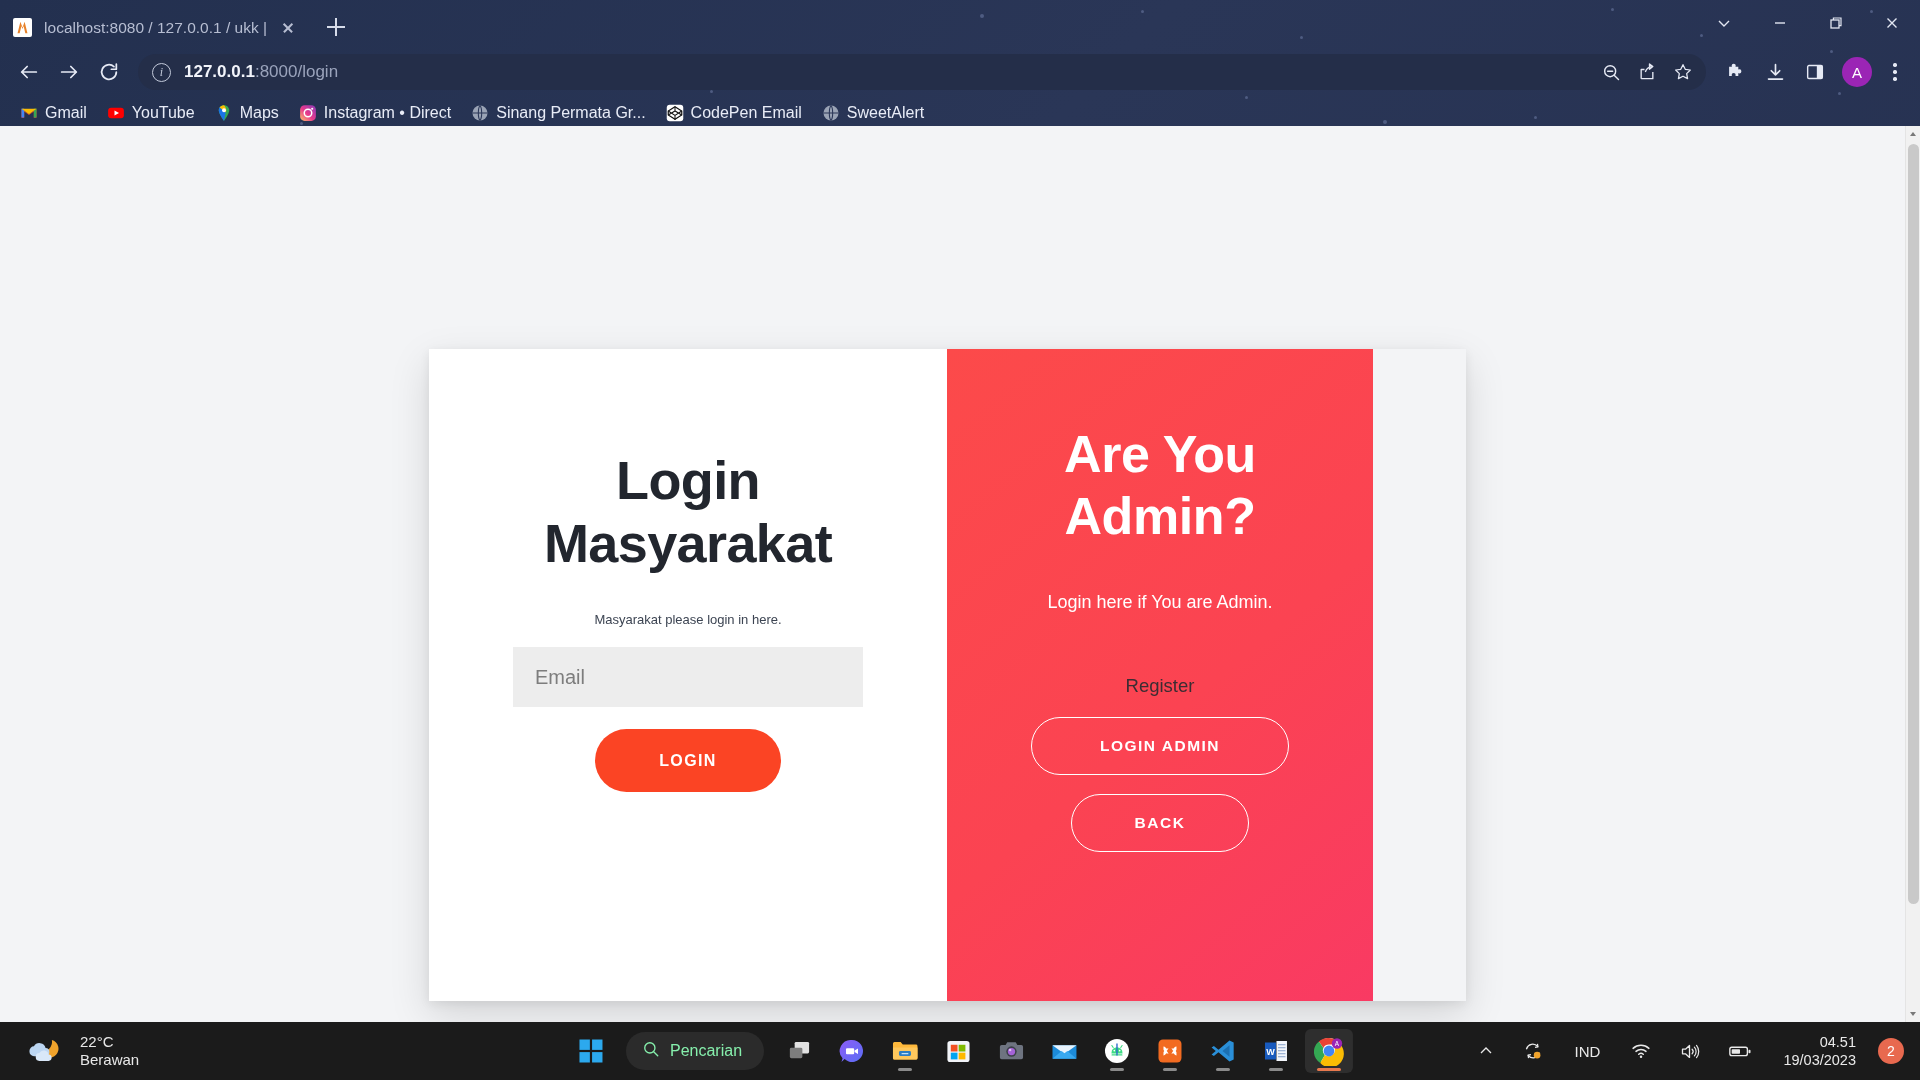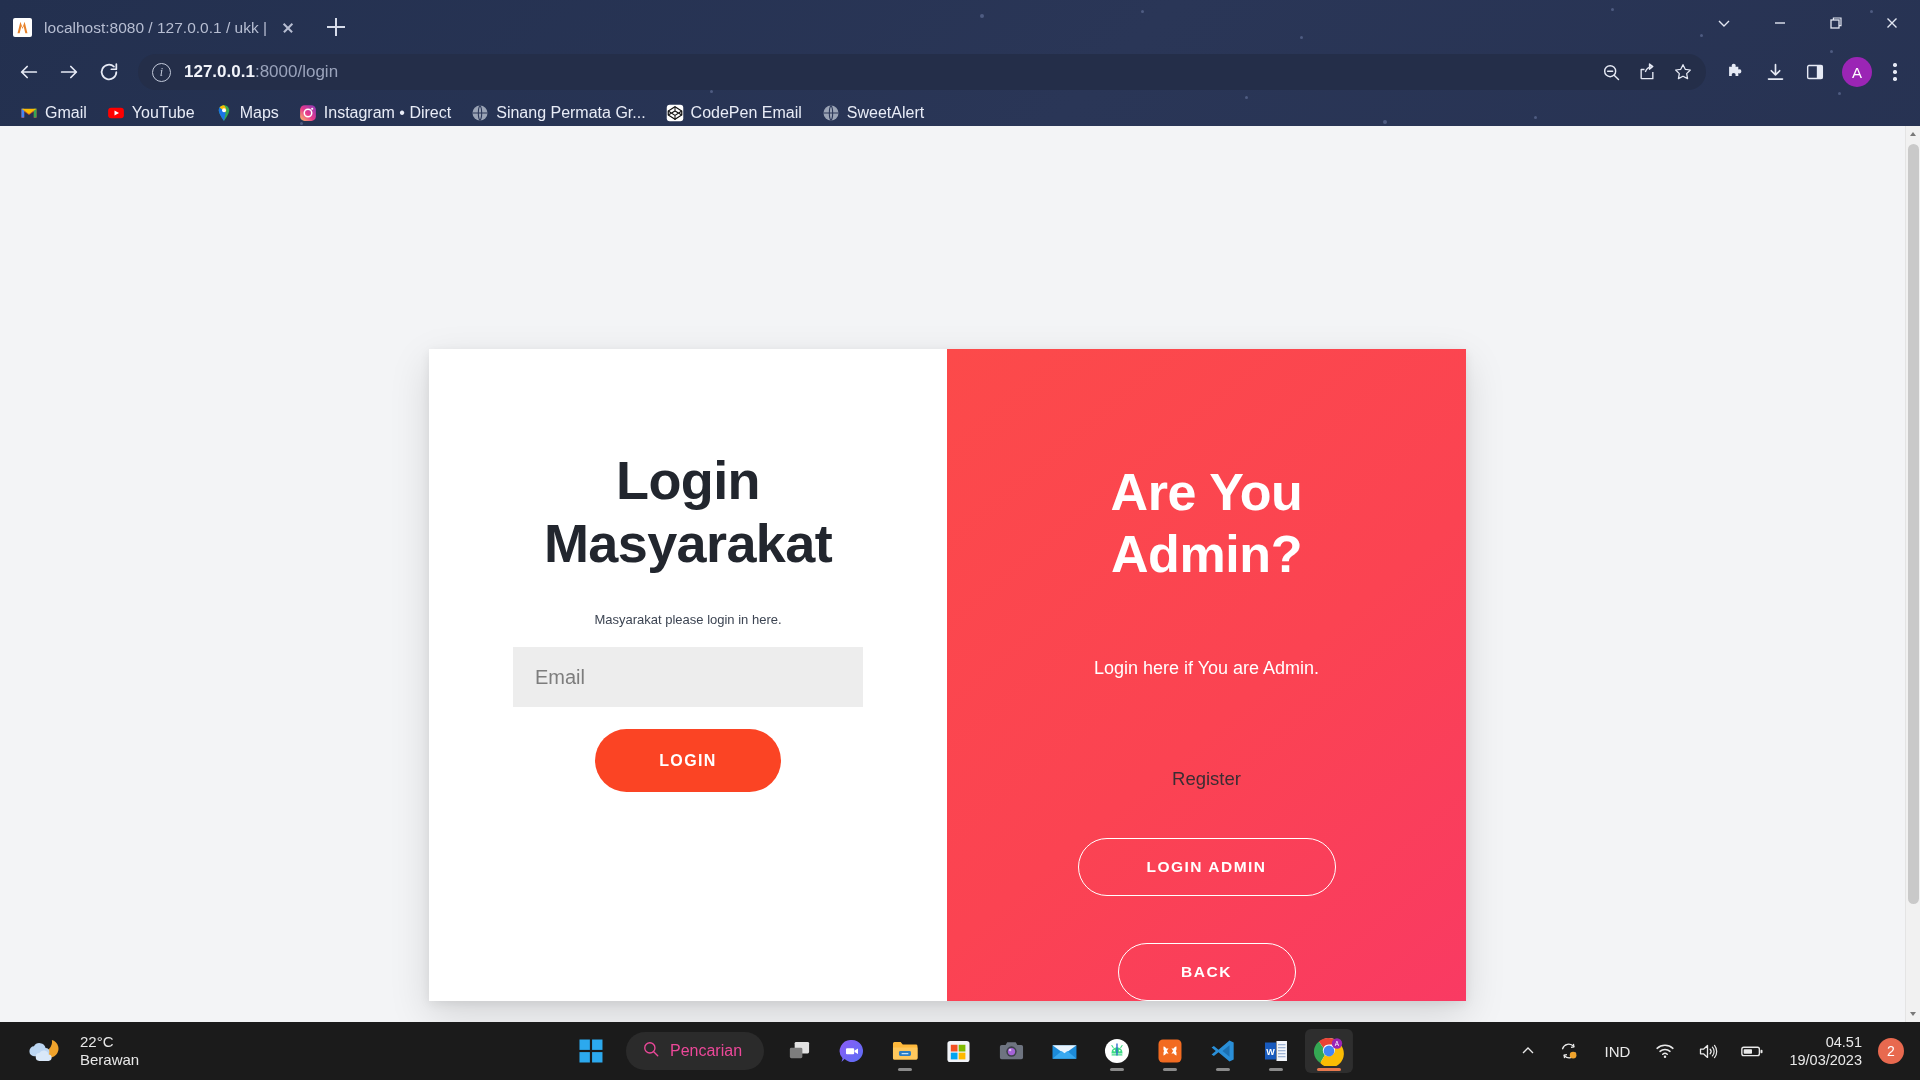--- a/index.html
+++ b/index.html
@@ -195,24 +195,24 @@
     font-family: "Liberation Sans", sans-serif;
   }
   .field::placeholder { color: #7d7d7d; }
   .login-btn {
     margin-top: 22px; width: 186px; height: 63px;
     background: #fb4424; border: none; border-radius: 32px;
     color: #fff; font-size: 16px; font-weight: 700; letter-spacing: 1.4px;
     cursor: pointer; font-family: "Liberation Sans", sans-serif;
   }
   .card-right {
-    width: 519px;
+    width: 426px;
     background: linear-gradient(140deg, #fc4a4a 0%, #fb4352 55%, #f93a63 100%);
     display: flex; flex-direction: column; align-items: center;
-    padding: 112px 60px 0; color: #fff; justify-content: space-between;
+    padding: 74px 60px 0; color: #fff;
   }
   .title-admin {
     font-size: 52px; line-height: 1.2; font-weight: 800;
     text-align: center; letter-spacing: -.4px;
   }
   .admin-sub { margin-top: 44px; font-size: 18px; text-align: center; }
   .register { margin-top: 62px; font-size: 18.5px; color: #3b2d33; }
   .ghost-btn {
     margin-top: 20px; height: 58px;
     background: transparent; border: 1.6px solid #fff; border-radius: 30px;
@@ -245,25 +245,25 @@
   }
   .tb-item.active { background: #2e2e2e; }
   .tb-dot {
     position: absolute; bottom: 2px; left: 50%; transform: translateX(-50%);
     width: 14px; height: 3.5px; border-radius: 2px; background: #8a8a8a;
   }
   .tb-dot.wide { width: 24px; background: #e8794e; }
   .search-pill {
     height: 38px; padding: 0 22px 0 16px; border-radius: 19px;
     background: #2b2b2b; display: flex; align-items: center; gap: 10px;
-    color: #ec4899; font-size: 16px; cursor: pointer; margin: 0 6px;
+    color: #86efac; font-size: 16px; cursor: pointer; margin: 0 6px;
   }
   .tray {
     position: absolute; right: 0; display: flex; align-items: center;
-    gap: 4px; padding-right: 16px; color: #e9e9e9;
+    gap: 10px; padding-right: 16px; color: #e9e9e9;
   }
   .tray-btn {
     height: 44px; padding: 0 9px; display: flex; align-items: center;
     justify-content: center; border-radius: 5px; cursor: pointer;
   }
   .clock { text-align: right; line-height: 1.25; font-size: 14.5px; padding: 0 8px 0 12px; cursor: pointer; }
   .notif-badge {
     width: 26px; height: 26px; border-radius: 50%;
     background: #e8694f; color: #fff; font-size: 14px;
     display: flex; align-items: center; justify-content: center;

